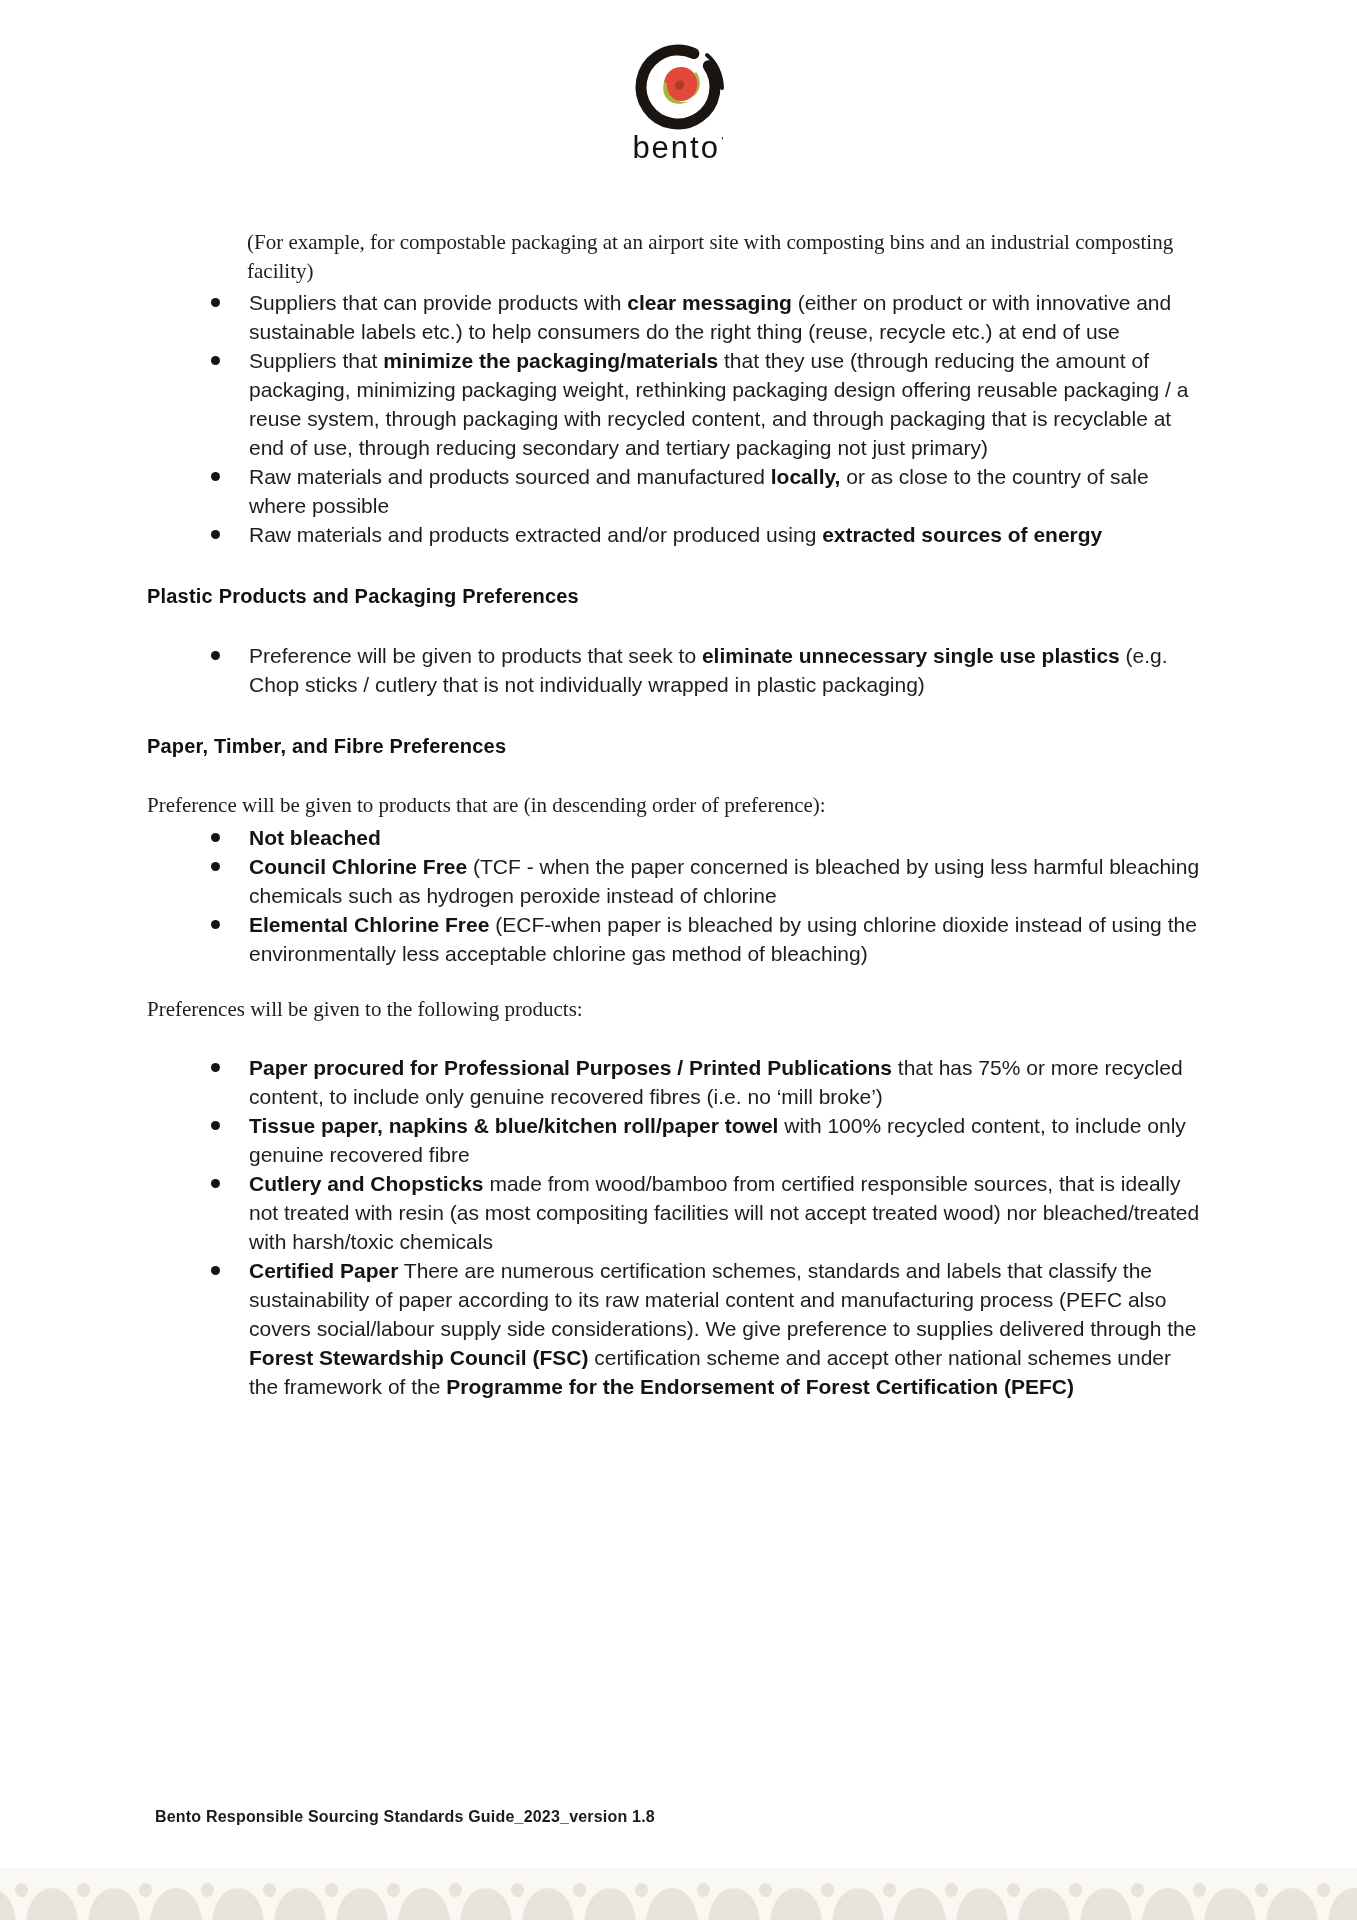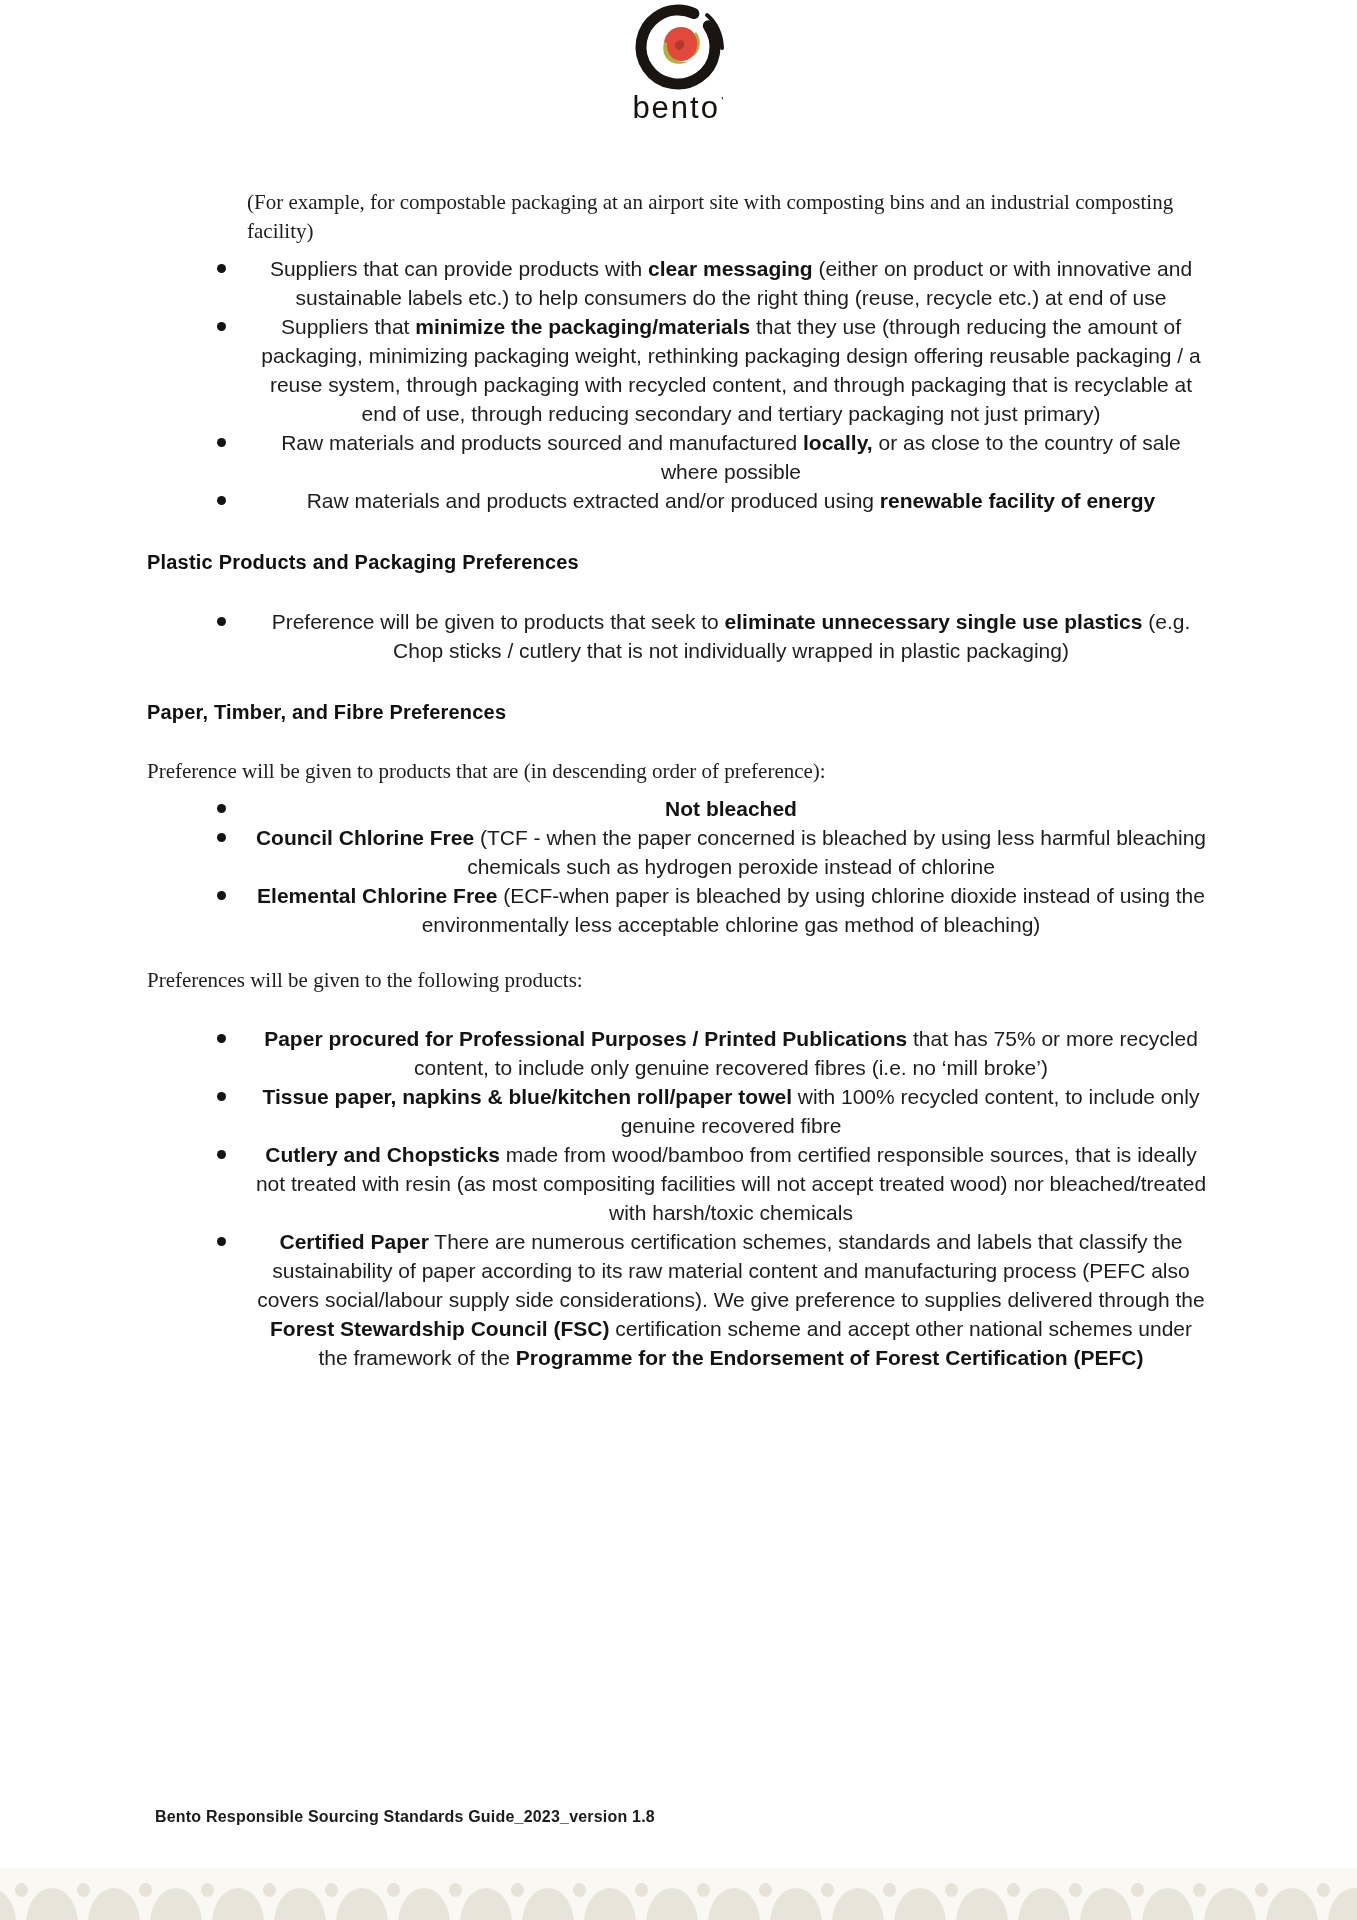--- a/index.html
+++ b/index.html
@@ -4,21 +4,21 @@
 <title>Document</title>
 <style>
   html,body { margin:0; padding:0; background:#ffffff; }
   body { font-family:"Liberation Sans", sans-serif; }
   .page {
     position:relative; width:1357px; height:1920px;
     background:#ffffff; overflow:hidden;
   }
 
   
-  .logo-wrap { text-align:center; }
+  .logo-wrap { padding-top:40px; text-align:center; }
   .logo-svg { display:block; margin:0 auto; }
   .wordmark {
     font-size:31px; letter-spacing:2px; color:#17120e;
     font-weight:500; margin-top:-4px; line-height:32px;
   }
   .tick { font-size:12px; position:relative; top:-12px; left:1px; color:#17120e; }
 
   
   .content {
     width:1085px; margin:58px 0 0 147px;
@@ -29,21 +29,21 @@
     font-size:20px; line-height:30px; color:#101010;
     margin:32px 0 0; font-weight:700; letter-spacing:0.2px;
   }
   p { margin:0;font-family:Liberation Serif, serif; }
   .continuation { margin-left:100px; max-width:952px; }
   .paragraph { margin-top:27px; }
   .listblock { margin:0; }
   h2 + .listblock { margin-top:30px; }
   .paragraph + .listblock { margin-top:29px; }
   .intro { margin-bottom:3px; }
-  ul { list-style:none; margin:8px; padding:0 0 0 100px;text-align:center; }
+  ul { list-style:none; margin:2px; padding:0 0 0 100px; }
   li { position:relative; max-width:952px; }
   li::before {
     content:""; position:absolute; left:-38px; top:10px;
     width:9px; height:9px; border-radius:50%; background:#141414;
   }
 
   
   .footer {
     position:absolute; left:155px; top:1808px;
     font-size:16px; font-weight:600; color:#1b1b1b; letter-spacing:0.2px;
@@ -79,21 +79,21 @@
     <div class="wordmark"><span>bento</span><span class="tick">’</span></div>
   </div>
 
   <div class="content">
       <p class="continuation"><span>(For example, for compostable packaging at an airport site with composting bins and an industrial composting facility)</span></p>
       <div class="listblock">
         <ul>
           <li><span>Suppliers that can provide products with </span><b>clear messaging</b><span> (either on product or with innovative and sustainable labels etc.) to help consumers do the right thing (reuse, recycle etc.) at end of use</span></li>
           <li><span>Suppliers that </span><b>minimize the packaging/materials</b><span> that they use (through reducing the amount of packaging, minimizing packaging weight, rethinking packaging design offering reusable packaging / a reuse system, through packaging with recycled content, and through packaging that is recyclable at end of use, through reducing secondary and tertiary packaging not just primary)</span></li>
           <li><span>Raw materials and products sourced and manufactured </span><b>locally,</b><span> or as close to the country of sale where possible</span></li>
-          <li><span>Raw materials and products extracted and/or produced using </span><b>renewable facility of energy</b></li>
+          <li><span>Raw materials and products extracted and/or produced using </span><b>extracted sources of energy</b></li>
         </ul>
       </div>
       <h2>Plastic Products and Packaging Preferences</h2>
       <div class="listblock">
         <ul>
           <li><span>Preference will be given to products that seek to </span><b>eliminate unnecessary single use plastics</b><span> (e.g. Chop sticks / cutlery that is not individually wrapped in plastic packaging)</span></li>
         </ul>
       </div>
       <h2>Paper, Timber, and Fibre Preferences</h2>
       <div class="listblock">

